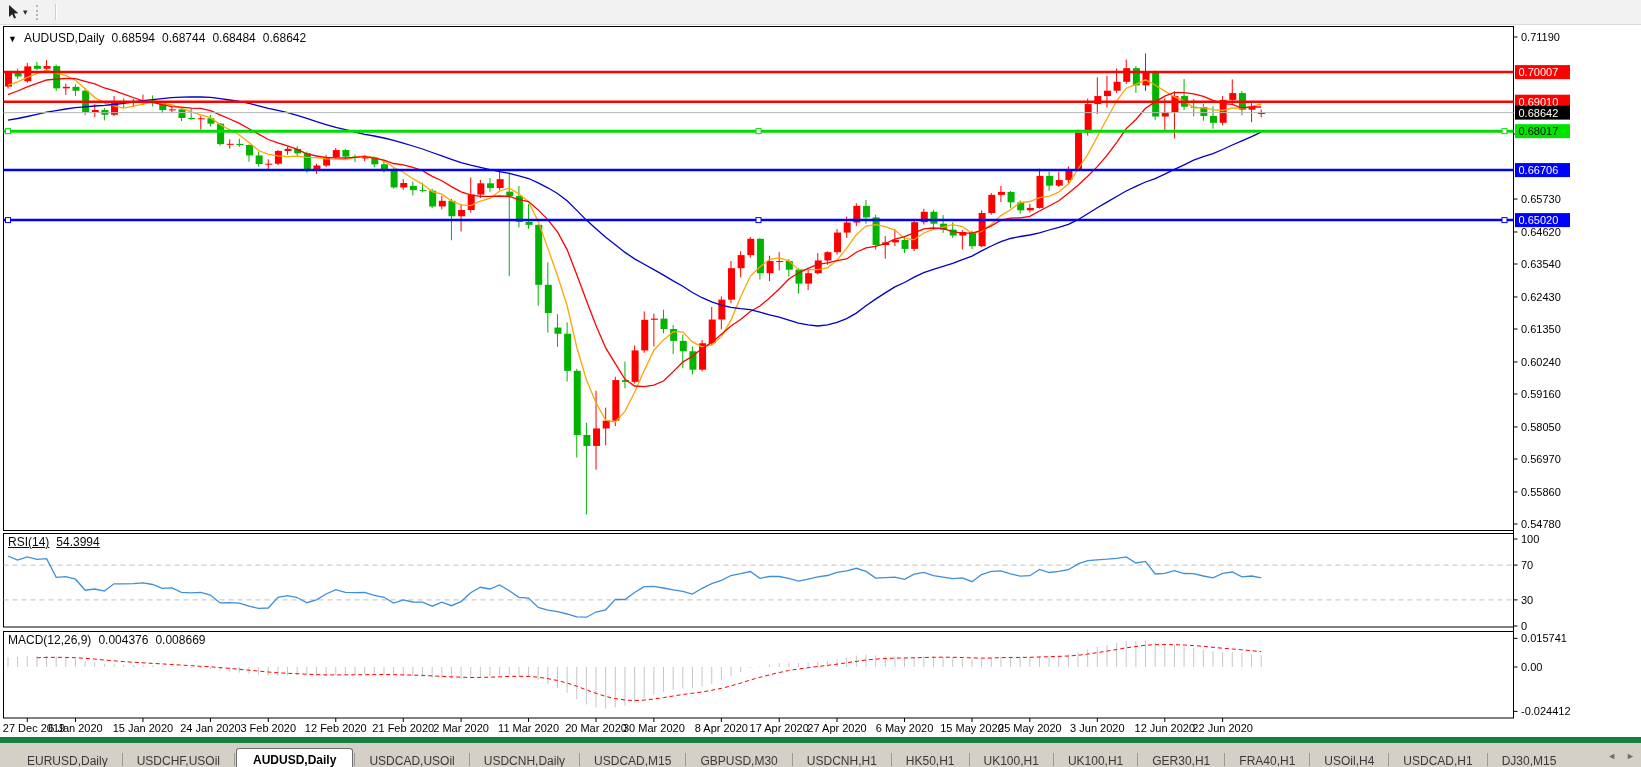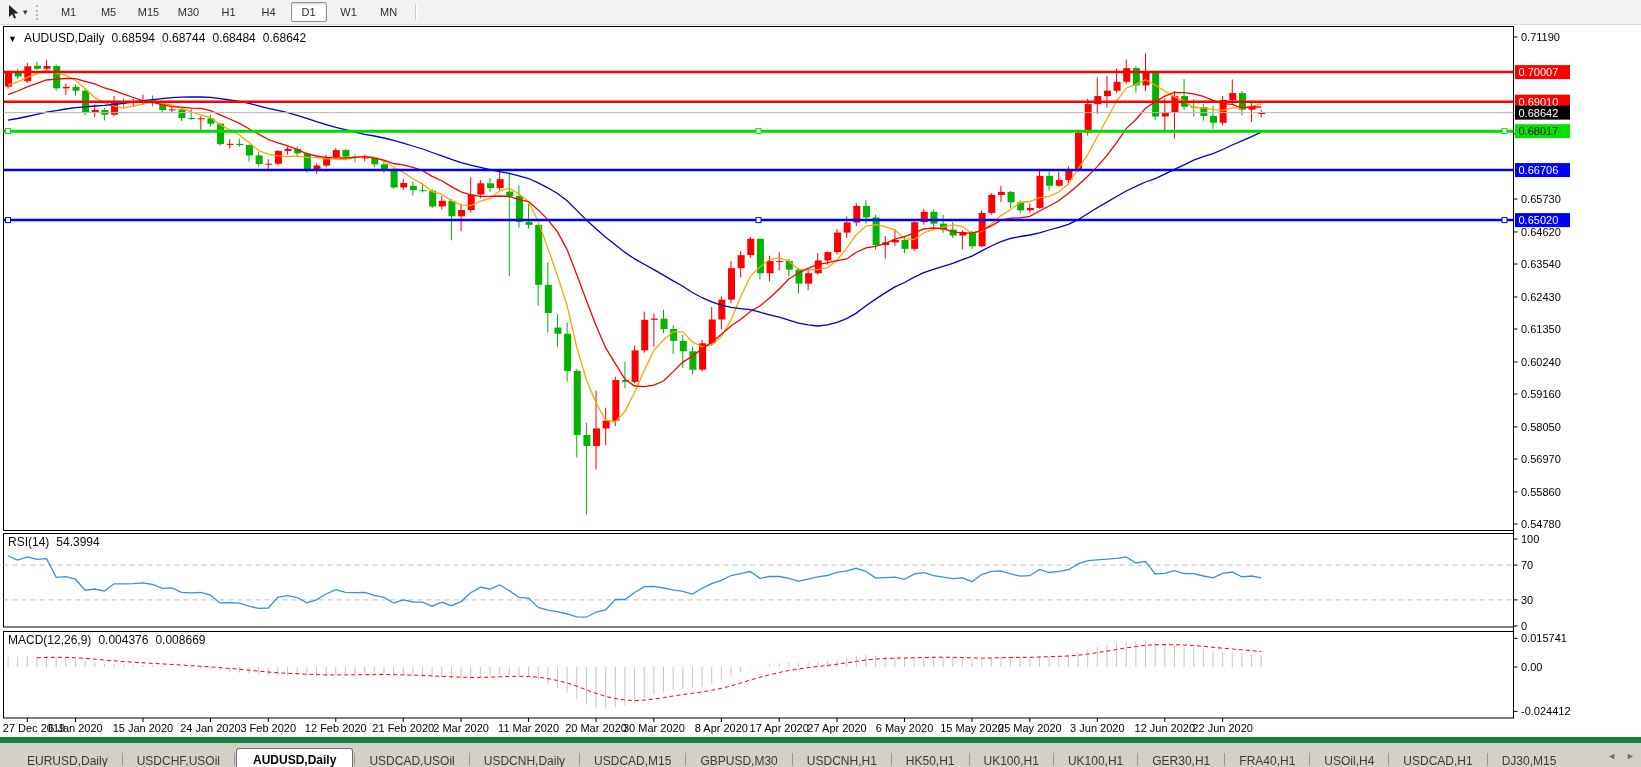--- a/index.html
+++ b/index.html
@@ -36,31 +36,20 @@
 <body>
 
 <div class="toolbar">
   <div class="cursor-tool">
     <svg width="14" height="16" viewBox="0 0 14 16">
       <path d="M3 1 L3 13 L6.2 10.2 L8.1 14.6 L10 13.7 L8.1 9.6 L12.4 9.2 Z" fill="#222"></path>
     </svg>
     <span class="caret">▾</span>
   </div>
   <div class="grip"></div>
-  <div class="tool-group" id="tf-buttons">
-      <div class="tf-btn">M1</div>
-      <div class="tf-btn">M5</div>
-      <div class="tf-btn">M15</div>
-      <div class="tf-btn">M30</div>
-      <div class="tf-btn">H1</div>
-      <div class="tf-btn">H4</div>
-      <div class="tf-btn active">D1</div>
-      <div class="tf-btn">W1</div>
-      <div class="tf-btn">MN</div>
-    </div>
   <div class="vsep"></div>
 </div>
 
 <div class="chart-area">
   <svg id="chart-svg" width="1641" height="710">
       <rect x="3.5" y="0.5" width="1510" height="504" fill="#ffffff" stroke="#000" stroke-width="1"></rect>
       <rect x="3.5" y="507.5" width="1510" height="93.5" fill="#ffffff" stroke="#000" stroke-width="1"></rect>
       <rect x="3.5" y="605.5" width="1510" height="86.5" fill="#ffffff" stroke="#000" stroke-width="1"></rect>
       <line x1="1513.5" y1="0" x2="1513.5" y2="692" stroke="#000"></line>
       <g>
@@ -588,21 +577,21 @@
         <text x="1164.8000000000002" y="706" font-size="11" fill="#000" text-anchor="middle">12 Jun 2020</text>
         <line x1="1222.64" y1="692" x2="1222.64" y2="696" stroke="#000"></line>
         <text x="1222.64" y="706" font-size="11" fill="#000" text-anchor="middle">22 Jun 2020</text>
       </g>
     </svg>
 
   <div class="pane-title" style="left:8px;top:5px;">
     <span class="menu-tri">▼</span><span>AUDUSD,Daily</span><span>0.68594</span><span>0.68744</span><span>0.68484</span><span>0.68642</span>
   </div>
 
-  <div class="pane-title" style="left:8px;top:509px;">
+  <div class="pane-title" style="left:8px;top:509px;text-decoration:underline;">
     <span>RSI(14)</span><span>54.3994</span>
   </div>
 
   <div class="pane-title" style="left:8px;top:607px;">
     <span>MACD(12,26,9)</span><span>0.004376</span><span>0.008669</span>
   </div>
 </div>
 
 <div class="tabbar">
   <div class="tabs" id="tabs">

